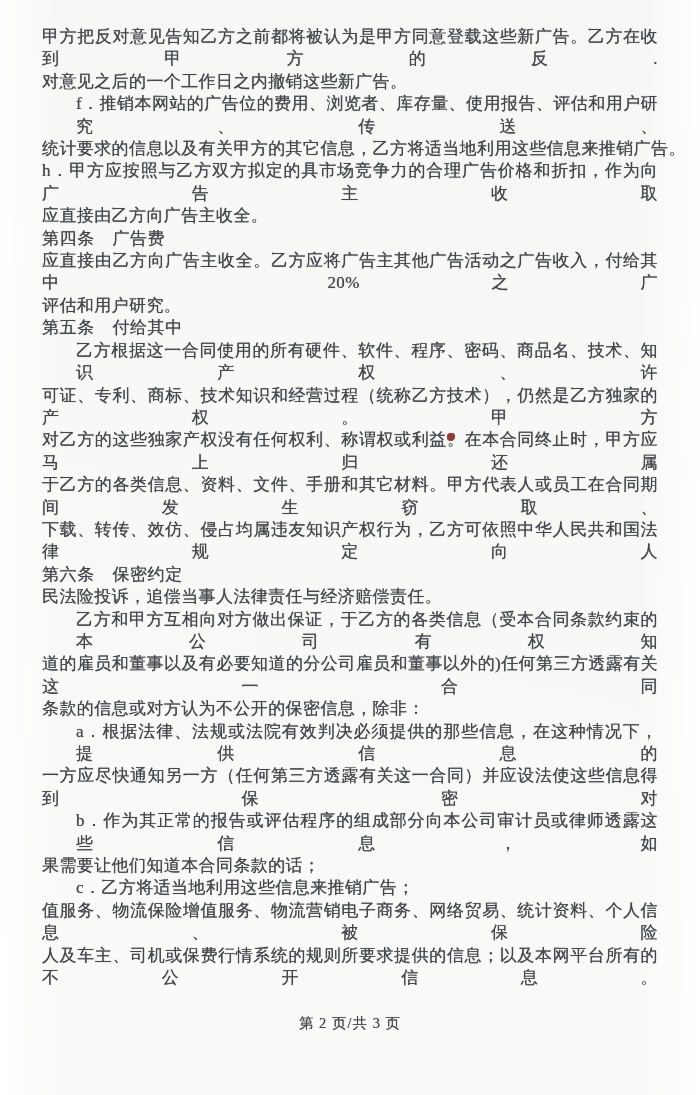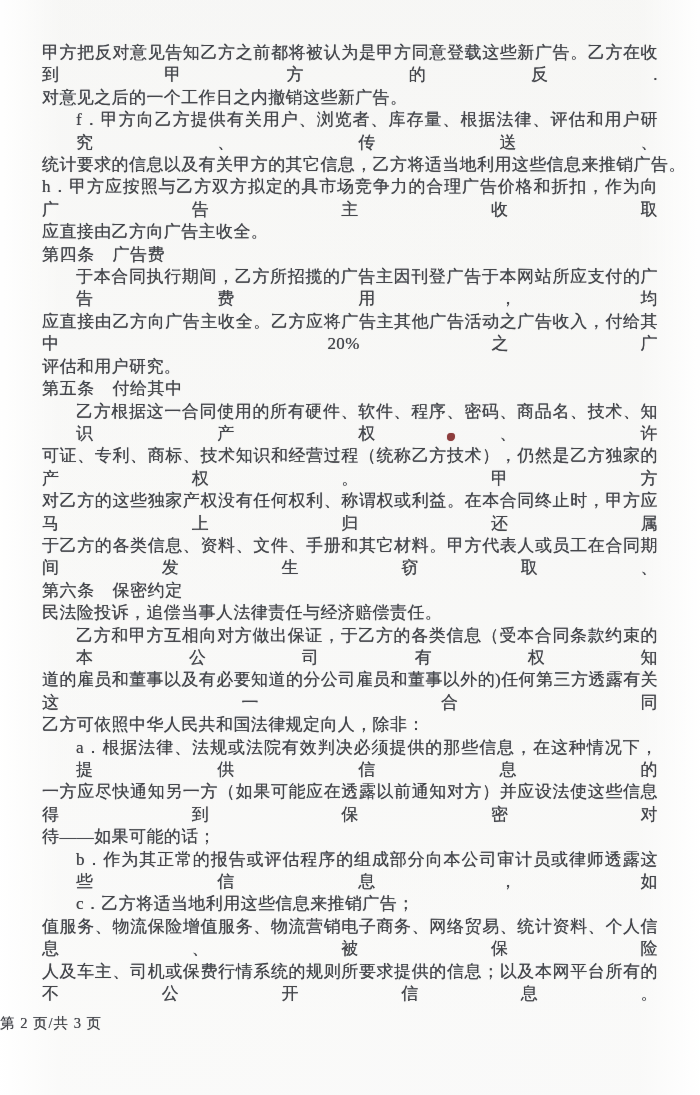--- a/index.html
+++ b/index.html
@@ -21,21 +21,21 @@
     background:
       linear-gradient(90deg, rgba(255,255,255,0.9) 0px, rgba(244,244,242,0.35) 60px, rgba(242,242,240,0.35) 640px, rgba(255,255,255,0.9) 700px),
       linear-gradient(180deg, rgba(245,245,243,0.4), rgba(252,252,251,0.2) 60%, rgba(255,255,255,0.6));
     pointer-events: none;
   }
   .page {
     position: relative;
     box-sizing: border-box;
     width: 700px;
     height: 1095px;
-    padding: 42px 42px 0 42px;
+    padding: 26px 42px 0 42px;
   }
   .doc-body {
     position: relative;
     color: var(--ink, #45474c);
     font-size: 17px;
     line-height: 22.4px;
     letter-spacing: 0.4px;
     text-shadow: 0 0 0.7px rgba(72,74,80,0.85);
   }
   .line {
@@ -51,20 +51,21 @@
     padding-left: 34px;
   }
   .line.heading {
     letter-spacing: 0.6px;
   }
   .footer {
     position: absolute;
     left: 0;
     top: 1014px;
     width: 700px;
+    text-align: center;
     color: var(--ink, #45474c);
     font-size: 14.5px;
     letter-spacing: 1px;
     text-shadow: 0 0 0.7px rgba(72,74,80,0.8);
   }
   .ink-blot {
     position: absolute;
     left: 447px;
     top: 433px;
     width: 8px;
@@ -77,41 +78,41 @@
 </style>
 </head>
 <body>
 
 <div class="scan-tint"></div>
 
 <div class="page">
   <div class="doc-body">
       <div class="line full">甲方把反对意见告知乙方之前都将被认为是甲方同意登载这些新广告。乙方在收到甲方的反.</div>
       <div class="line">对意见之后的一个工作日之内撤销这些新广告。</div>
-      <div class="line full ind">f．甲方向乙方提供有关用户、浏览者、库存量、根据法律、评估和用户研究、传送、</div>
+      <div class="line full ind">f．推销本网站的广告位的费用、浏览者、库存量、使用报告、评估和用户研究、传送、</div>
       <div class="line">统计要求的信息以及有关甲方的其它信息，乙方将适当地利用这些信息来推销广告。</div>
       <div class="line full">h．甲方应按照与乙方双方拟定的具市场竞争力的合理广告价格和折扣，作为向广告主收取</div>
       <div class="line">应直接由乙方向广告主收全。</div>
       <div class="line heading">第四条　广告费</div>
-      <div class="line full ind">于本合同执行期间，乙方所招揽的广告主因刊登广告于本网站所应支付的广告费用，均</div>
       <div class="line full">应直接由乙方向广告主收全。乙方应将广告主其他广告活动之广告收入，付给其中 20%之广</div>
       <div class="line">评估和用户研究。</div>
       <div class="line heading">第五条　付给其中</div>
       <div class="line full ind">乙方根据这一合同使用的所有硬件、软件、程序、密码、商品名、技术、知识产权、许</div>
       <div class="line full">可证、专利、商标、技术知识和经营过程（统称乙方技术），仍然是乙方独家的产权。甲方</div>
       <div class="line full">对乙方的这些独家产权没有任何权利、称谓权或利益。在本合同终止时，甲方应马上归还属</div>
       <div class="line full">于乙方的各类信息、资料、文件、手册和其它材料。甲方代表人或员工在合同期间发生窃取、</div>
+      <div class="line full">下载、转传、效仿、侵占均属违友知识产权行为，乙方可依照中华人民共和国法律规定向人</div>
       <div class="line heading">第六条　保密约定</div>
       <div class="line">民法险投诉，追偿当事人法律责任与经济赔偿责任。</div>
       <div class="line full ind">乙方和甲方互相向对方做出保证，于乙方的各类信息（受本合同条款约束的本公司有权知</div>
       <div class="line full">道的雇员和董事以及有必要知道的分公司雇员和董事以外的)任何第三方透露有关这一合同</div>
-      <div class="line">乙方可依照中华人民共和国法律规定向人，除非：</div>
+      <div class="line">条款的信息或对方认为不公开的保密信息，除非：</div>
       <div class="line full ind">a．根据法律、法规或法院有效判决必须提供的那些信息，在这种情况下，提供信息的</div>
-      <div class="line full">一方应尽快通知另一方（如果可能应在透露以前通知对方）并应设法使这些信息得到保密对</div>
-      <div class="line">待——如果可能的话；</div>
+      <div class="line full">一方应尽快通知另一方（任何第三方透露有关这一合同）并应设法使这些信息得到保密对</div>
       <div class="line full ind">b．作为其正常的报告或评估程序的组成部分向本公司审计员或律师透露这些信息，如</div>
+      <div class="line">果需要让他们知道本合同条款的话；</div>
       <div class="line ind">c．乙方将适当地利用这些信息来推销广告；</div>
       <div class="line full">值服务、物流保险增值服务、物流营销电子商务、网络贸易、统计资料、个人信息、被保险</div>
       <div class="line full">人及车主、司机或保费行情系统的规则所要求提供的信息；以及本网平台所有的不公开信息。</div>
     </div>
   <div class="ink-blot"></div>
   <div class="footer">第 2 页/共 3 页</div>
 </div>
 
 </body></html>

